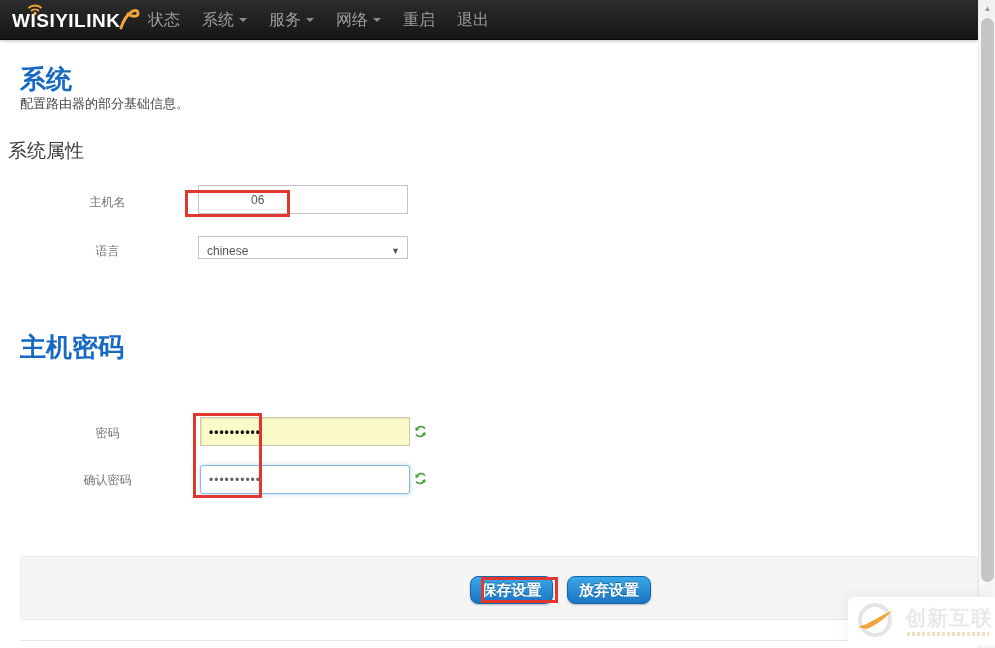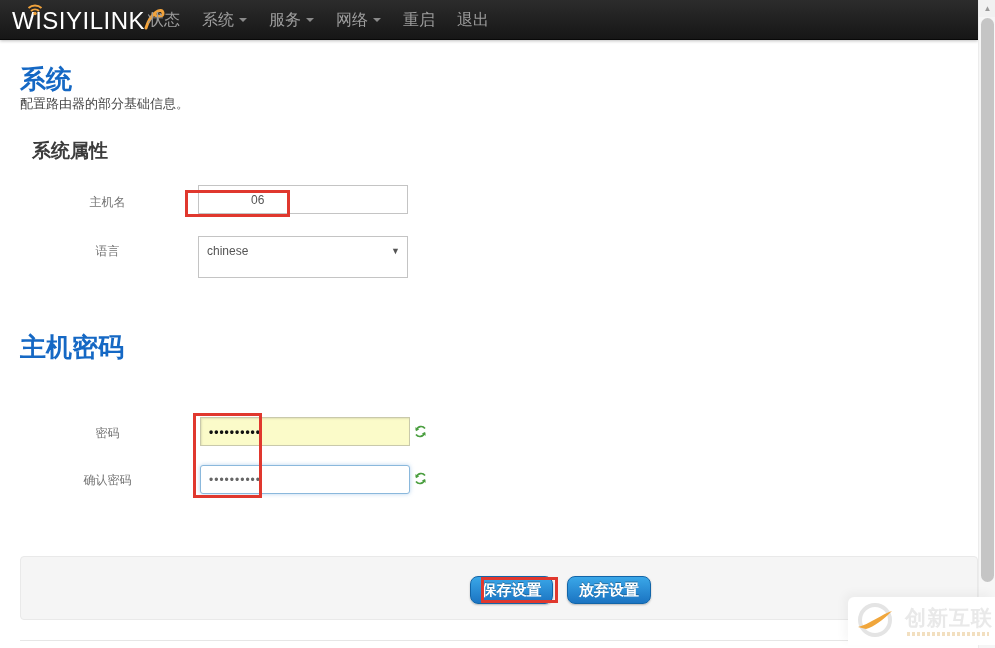--- a/index.html
+++ b/index.html
@@ -5,45 +5,45 @@
   * { margin:0; padding:0; box-sizing:border-box; }
   html,body { background:#fff; }
   body { font-family:"Liberation Sans","DejaVu Sans",sans-serif; color:#404040; }
   .screen { position:relative; width:995px; height:648px; background:#fff; overflow:hidden; }
 
   
   .navbar { position:absolute; left:0; top:0; width:978px; height:40px;
             background:linear-gradient(#2c2c2c,#161616); border-bottom:1px solid #080808;
             box-shadow:0 1px 3px rgba(0,0,0,.25); }
   .brand { position:absolute; left:12px; top:8px; height:26px; display:flex; align-items:center; cursor:pointer; }
-  .brand-text { color:#fff; font-size:24px; font-weight:normal; letter-spacing:.5px; line-height:26px; }
+  .brand-text { color:#fff; font-size:19px; font-weight:bold; letter-spacing:.5px; line-height:26px; }
   .brand-wifi { position:absolute; left:12px; top:-6px; }
   .brand-swoosh { margin-left:-2px; margin-top:-8px; }
   .nav-items { position:absolute; left:137px; top:0; height:40px; display:flex; align-items:stretch; }
   .nav-item { display:flex; align-items:center; padding:0 11px; color:#9d9d9d; font-size:16px; cursor:pointer; }
   .caret { display:inline-block; margin-left:5px; width:0; height:0;
            border-left:4px solid transparent; border-right:4px solid transparent; border-top:4px solid #8a8a8a; }
 
   
   .scrollbar { position:absolute; right:0; top:0; width:17px; height:648px; background:#f6f6f6; border-left:1px solid #ececec; }
   .scroll-up { position:absolute; left:0; top:0; width:17px; height:17px; background:#f1f1f1;
                color:#9a9a9a; font-size:8px; line-height:17px; text-align:center; cursor:pointer; }
   .scroll-thumb { position:absolute; left:2px; top:18px; width:13px; height:564px; background:#c5c5c5; border-radius:7px; cursor:pointer; }
 
   
   .h1 { position:absolute; left:20px; font-size:26px; font-weight:bold; color:#1568c4; }
   .sub { position:absolute; left:20px; font-size:13px; color:#464646; }
-  .h2 { position:absolute; left:32px; font-size:19px; font-weight:700; color:#3c3c3c; }
+  .h2 { position:absolute; left:8px; font-size:19px; font-weight:400; color:#3c3c3c; }
 
   
   .flabel { position:absolute; left:20px; width:175px; text-align:center; font-size:12px; color:#737373; }
   .txt-input { position:absolute; height:29px; border:1px solid #c4c4c4; background:#fff;
                font-family:"Liberation Sans",sans-serif; font-size:12px; color:#555; outline:none; }
   #hostname-input { left:198px; top:185px; width:210px; padding-left:52px; }
-  .select-box { position:absolute; left:198px; top:236px; width:210px; height:42px; border:1px solid #c4c4c4;
+  .select-box { position:absolute; left:198px; top:236px; width:210px; height:23px; border:1px solid #c4c4c4;
                 background:#fff; cursor:pointer;text-align:right; }
   .select-box .sel-text { position:absolute; left:8px; top:7px; font-size:12px; color:#555; }
   .select-box .sel-caret { position:absolute; right:7px; top:9px; font-size:9px; color:#555; }
   #password-input { left:200px; top:417px; width:210px; background:#fbfbc9; border:1px solid #c9c9ab;
                     box-shadow:inset 1px 1px 2px rgba(0,0,0,.10); padding-left:8px; font-size:12px; font-weight:bold; color:#111; letter-spacing:1px; }
   #confirm-input { left:200px; top:465px; width:210px; background:#fff; border:1px solid #8ab8dc; border-radius:3px;
                    box-shadow:0 0 4px rgba(100,160,220,.45); padding-left:8px; font-size:12px; color:#666; letter-spacing:1px; }
   .pw-toggle { position:absolute; left:413px; width:15px; height:15px; cursor:pointer; }
 
   

